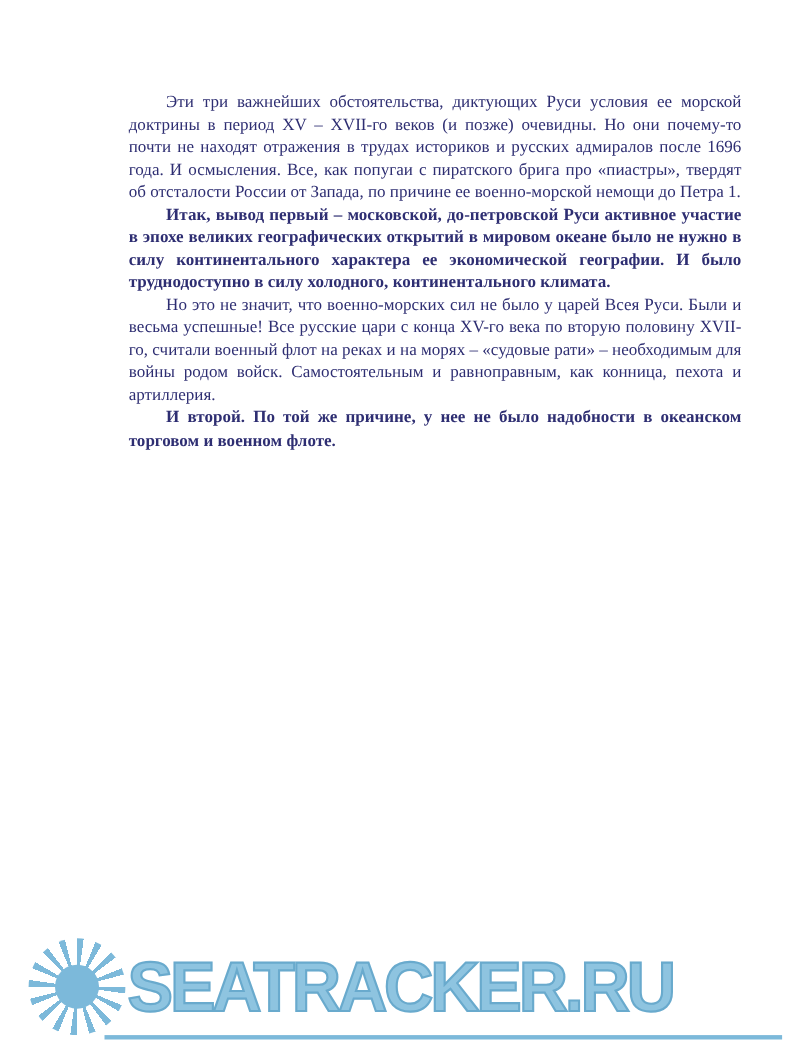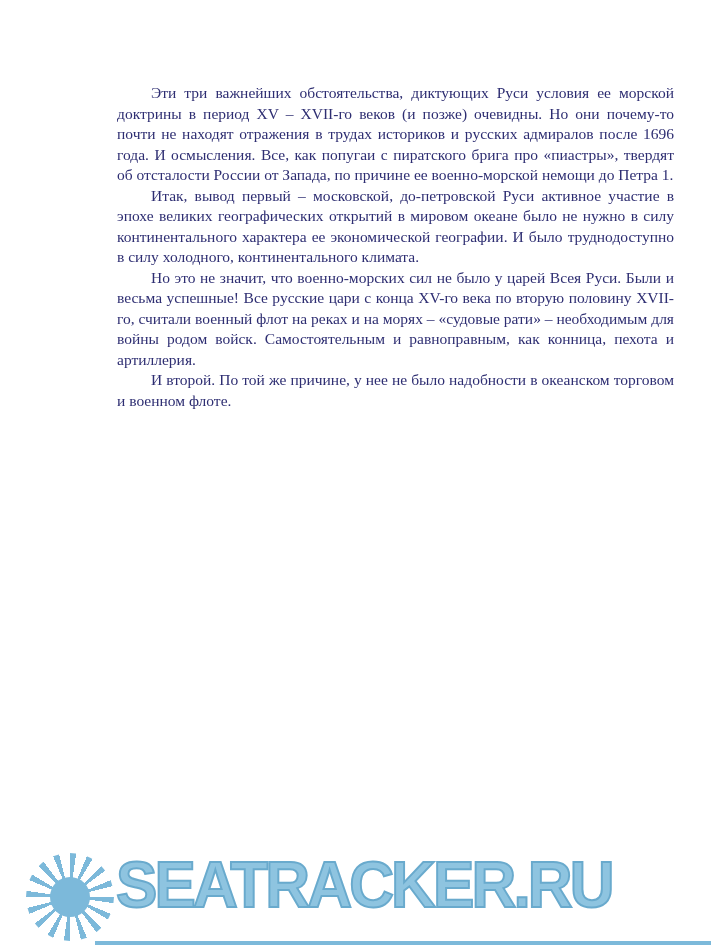--- a/index.html
+++ b/index.html
@@ -24,29 +24,29 @@
       color: #2e2e72;
       font-size: 15.5px;
       line-height: 20.5px;
       margin-left: 32px;
     }
     .para {
       margin: 0;
       text-indent: 34px;
       text-align: justify;
     }
-    .para.bold { font-weight: normal; }
+    .para.bold { font-weight: bold; }
 
     .watermark {
       position: absolute;
       left: 26px;
       bottom: 6px;
       width: 685px;
       display: flex;
-      align-items: flex-start;
+      align-items: center;
     }
     .sun {
       width: 88px;
       height: 88px;
       border-radius: 50%;
       background: repeating-conic-gradient(#7cb9da 0deg 8deg, transparent 8deg 22.5deg);
       position: relative;
       flex: 0 0 auto;
     }
     .sun::after {

